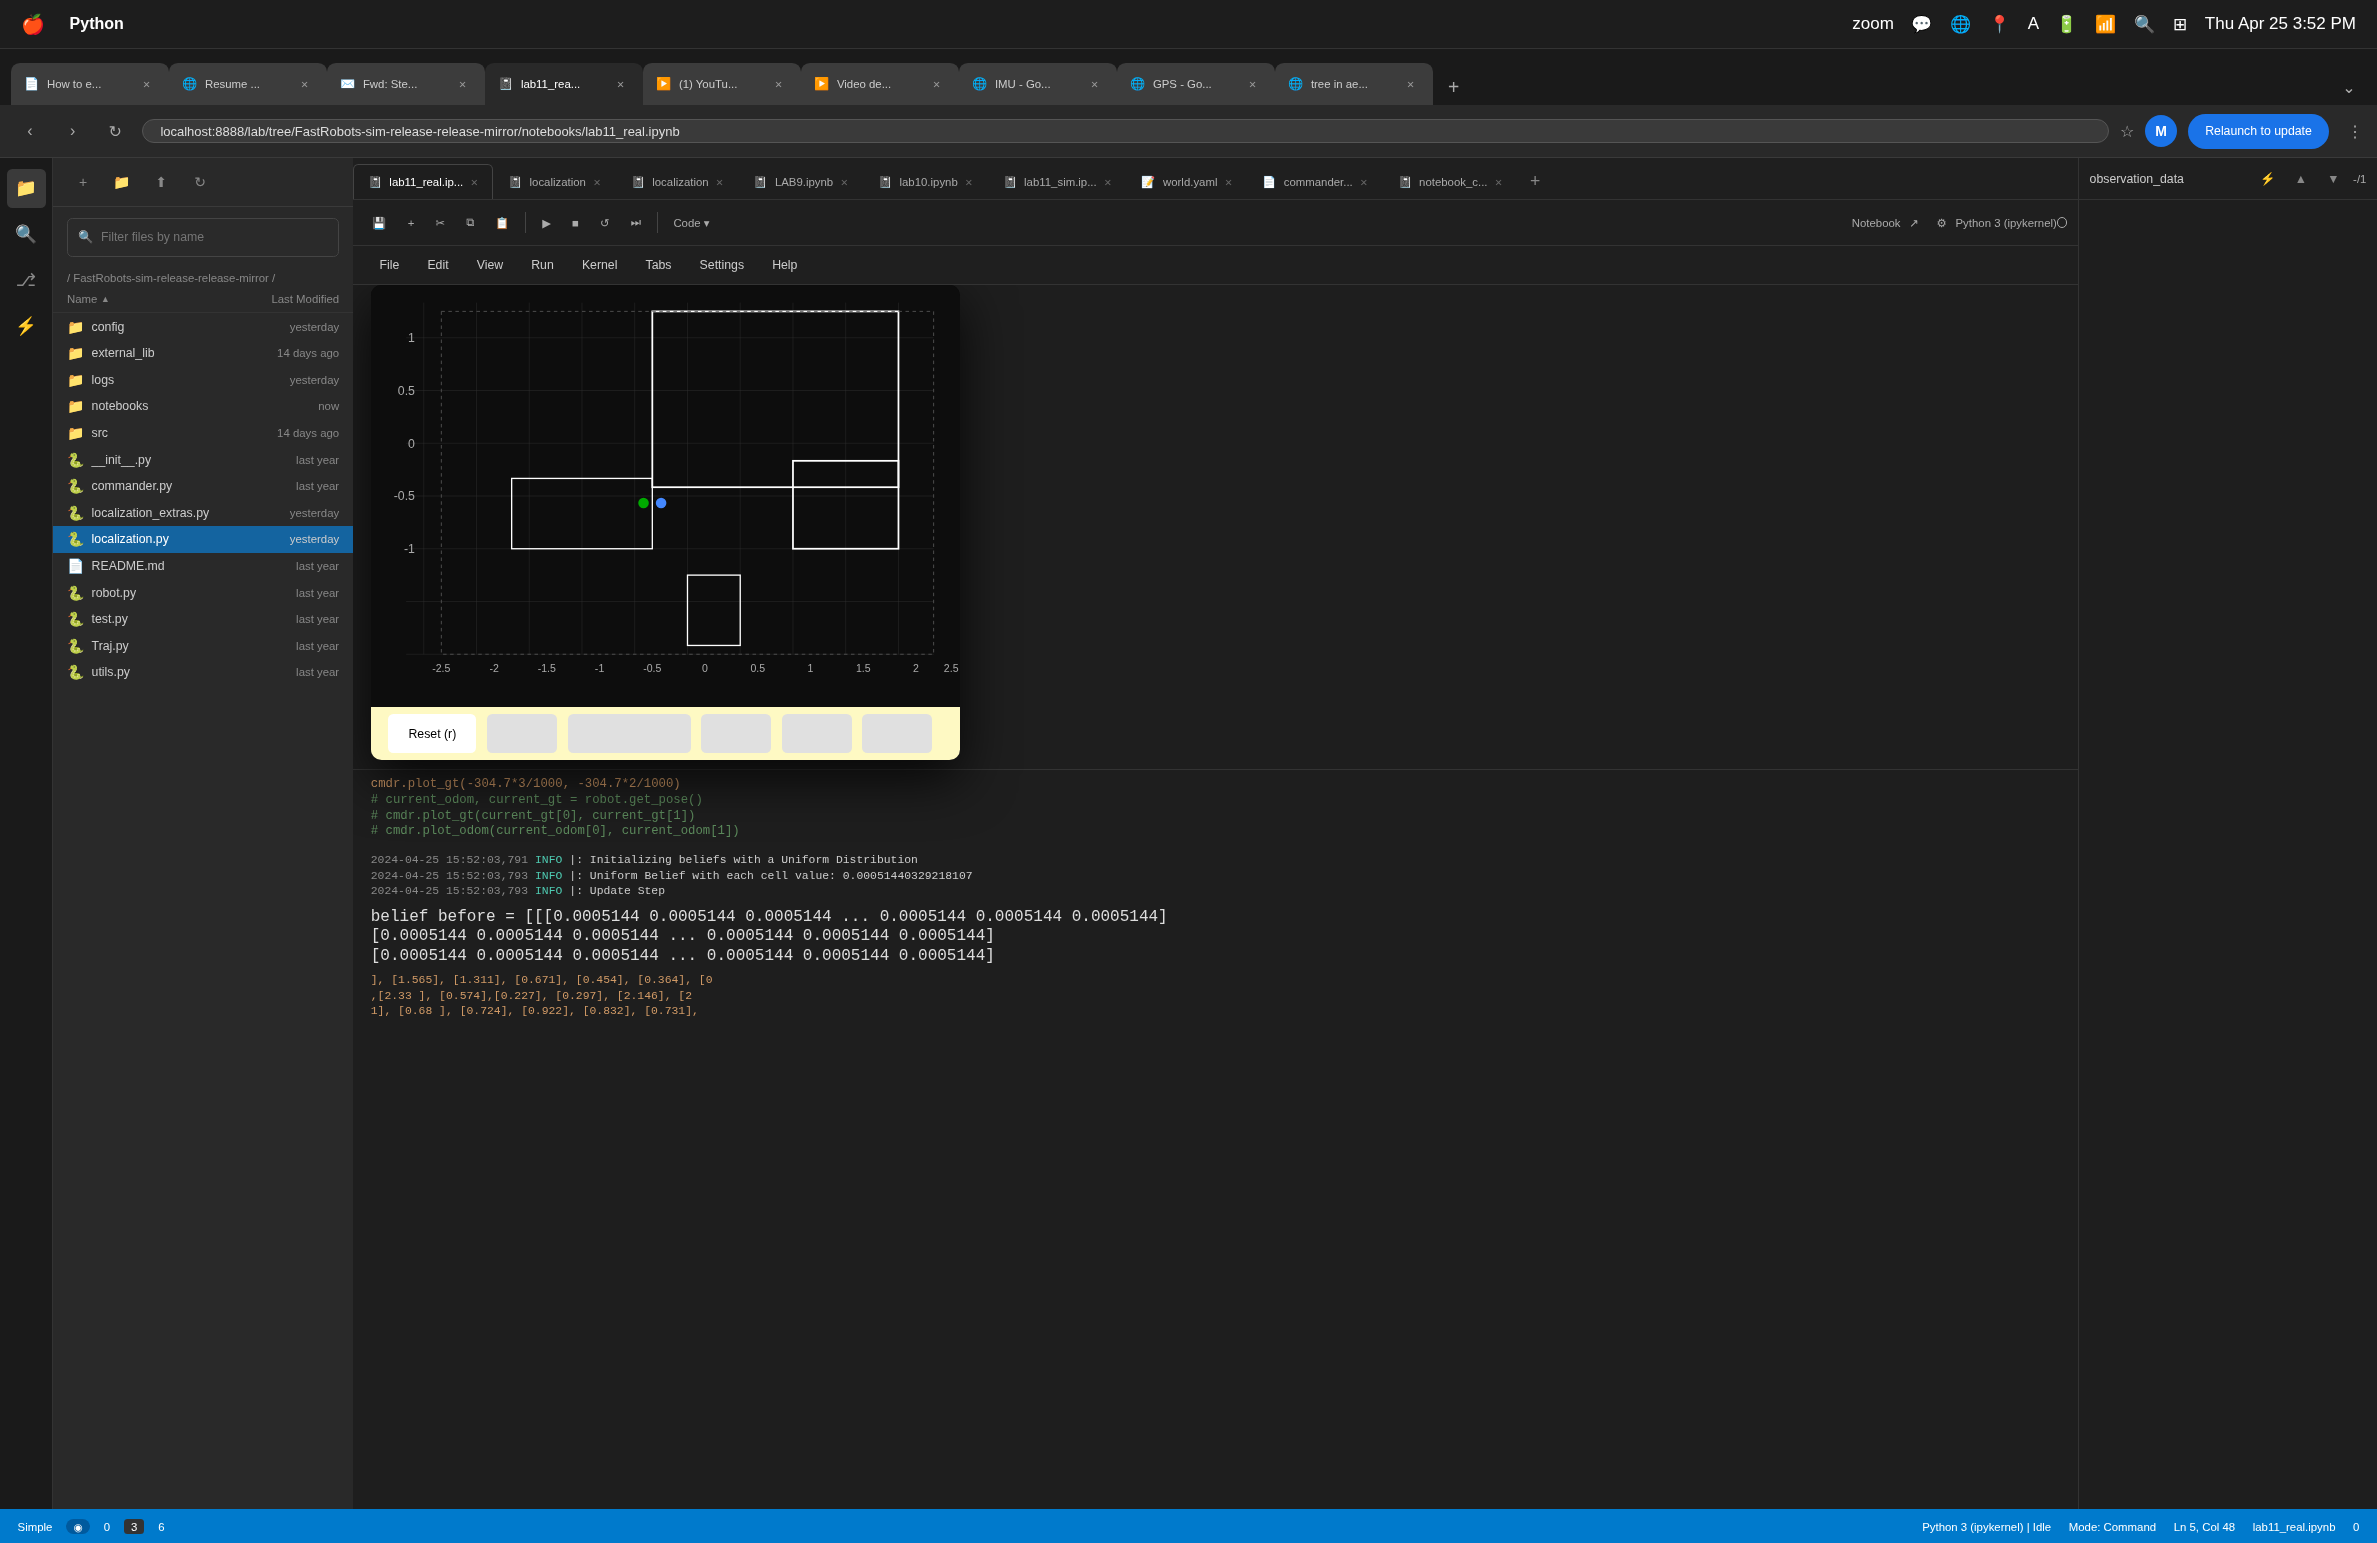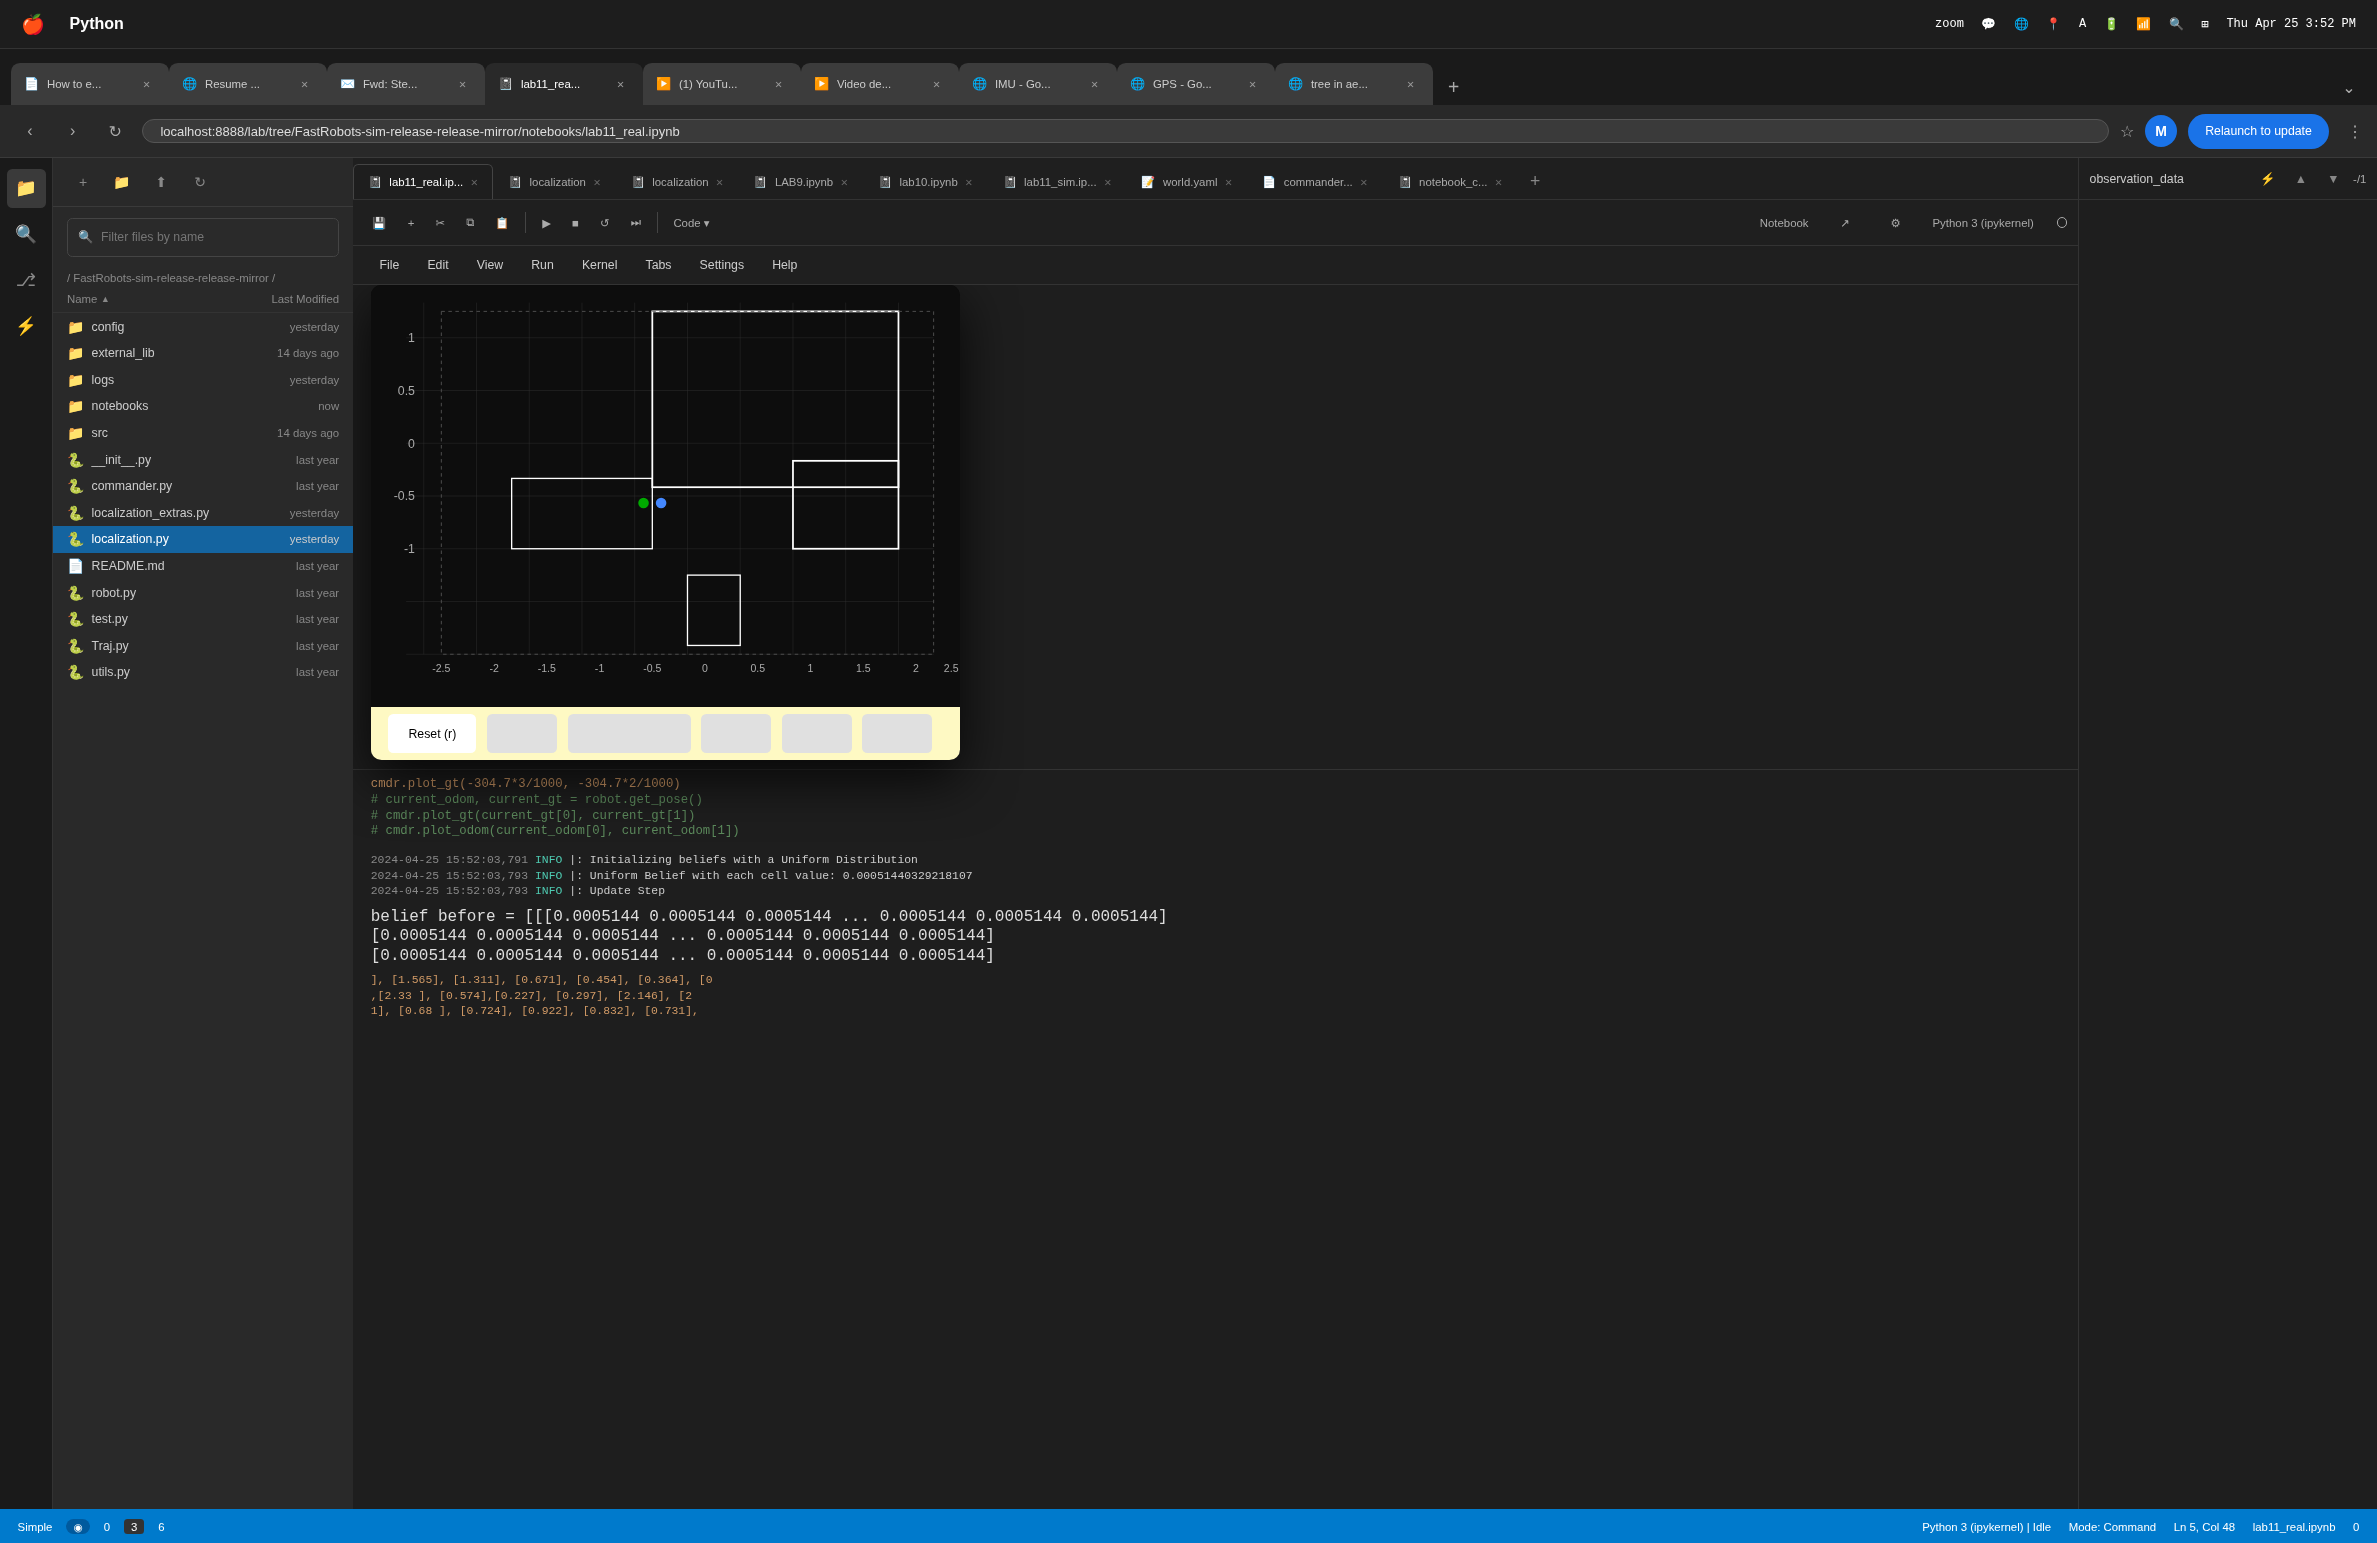--- a/index.html
+++ b/index.html
@@ -36,21 +36,21 @@
       color: #fff;
     }
     .menubar-spacer { flex: 1; }
     .menubar-right {
       display: flex;
       align-items: center;
       gap: 17.6px;
       font-size: 14px;
       color: #fff;
     }
-    .menubar-right span { font-size: 12px; font-family: Liberation Mono, monospace; }
+    .menubar-right span { font-size: 17px; }
     .menubar-time { font-size: 15px; font-weight: 500; color: #fff; }
 
     
     .browser {
       width: 100%;
       height: calc(100% - 49px);
       background: #292929;
       display: flex;
       flex-direction: column;
     }
@@ -328,21 +328,21 @@
     .jt-btn {
       height: 32px;
       padding: 0 8.8px;
       border-radius: 5.3px;
       display: flex; align-items: center; gap: 5.3px;
       font-size: 11.4px; color: #aaa; cursor: pointer;
       background: transparent; border: none;
     }
     .jt-sep { width: 0.9px; height: 21px; background: #444; margin: 0 3.5px; }
     .jt-spacer { flex: 1; }
-    .jt-right { display: flex; align-items: center; gap: 23px; }
+    .jt-right { display: flex; align-items: center; gap: 0; }
     .jt-kernel-info { font-size: 11.4px; color: #aaa; }
     .jt-circle {
       width: 10.6px; height: 10.6px;
       border-radius: 50%;
       border: 0.9px solid #aaa;
     }
 
     
     .menu-bar {
       height: 39px;

